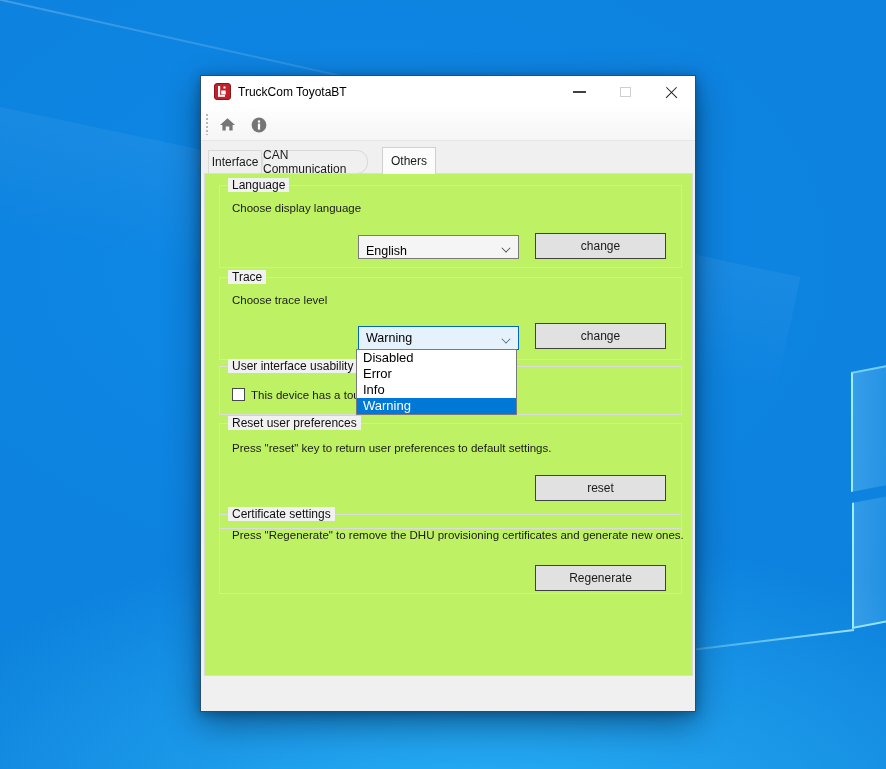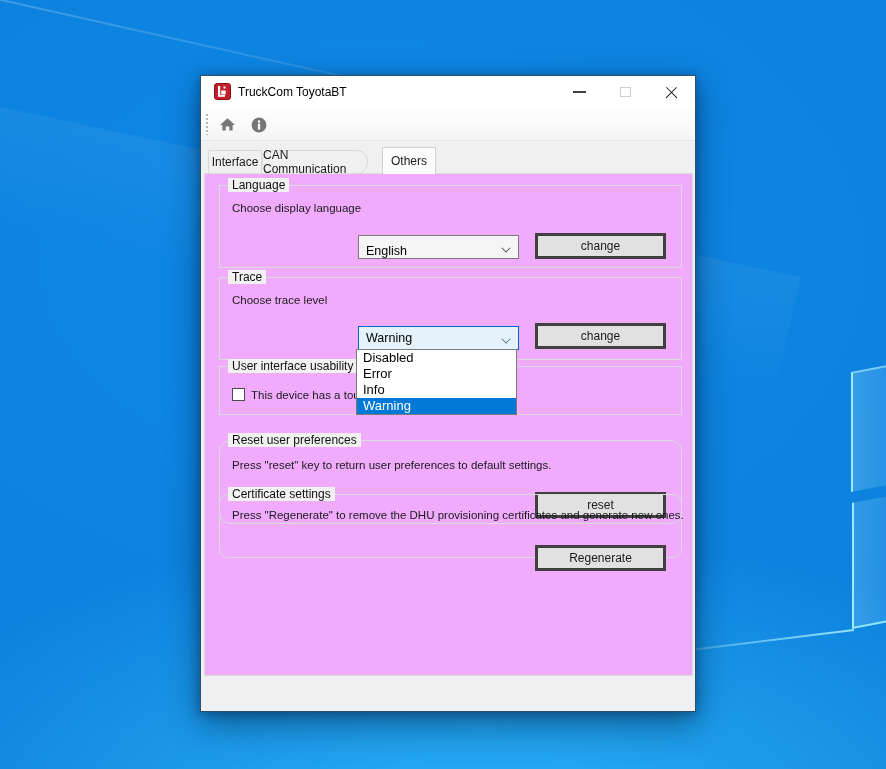--- a/index.html
+++ b/index.html
@@ -55,44 +55,44 @@
 
   
   .tab{ position:absolute; top:74px; height:24px; background:#f0f0f0; border:1px solid #d9d9d9;
     font-size:12px; color:#1a1a1a; display:flex; align-items:center; justify-content:center; }
   .tab-1{ left:7px;  width:54px; }
   .tab-2{ left:61px; width:106px;border-radius:11px; }
   .tab-selected{ left:167px; width:54px; top:71px; height:27px; background:#fcfcfc;
     border:1px solid #d0d0d0; border-bottom:none; z-index:6;margin-left:14px; }
 
   .tabpage{ position:absolute; left:3px; top:97px; width:489px; height:503px;
-    background:#f0abfc; border:1px solid #dcdcdc; }
+    background:#bef264; border:1px solid #dcdcdc; }
 
   .group{ position:absolute; left:14px; width:463px; border:1px solid #dcdcdc; }
   .g1{ top:11px;  height:83px; }
   .g2{ top:103px; height:83px; }
   .g3{ top:192px; height:49px; }
-  .g4{ top:266px; height:84px;border-radius:11px; }
-  .g5{ top:320px; height:64px;border-radius:9px; }
+  .g4{ top:249px; height:106px; }
+  .g5{ top:340px; height:80px; }
   .group-title{ position:absolute; top:-8px; left:8px; background:#f1f1f1; padding:0 4px;
     font-size:12px; color:#111; white-space:nowrap; }
   .desc{ position:absolute; left:12px; font-size:11.5px; color:#1a1a1a; white-space:nowrap; }
 
   .combo{ position:absolute; left:138px; width:161px; height:24px; background:#f5f5f5;
     border:1px solid #7a7a7a; font-size:12.5px; color:#000;
     display:flex; align-items:center; padding-left:7px; }
   .combo .chev{ position:absolute; right:8px; top:8px; width:8px; height:8px; }
   .chev::before{ content:""; position:absolute; left:0; top:0; width:7px; height:7px;
     border-right:1.6px solid #3c3c3c; border-bottom:1.6px solid #3c3c3c;
     transform:rotate(45deg) scale(.8); }
   .combo-focus{ background:#e5f1fb; border:1px solid #0067c0; }
   .combo-focus .chev::before{ border-color:#41647e; }
 
   .btn{ position:absolute; left:315px; width:131px; height:26px; background:#e1e1e1;
-    border:3px solid #404040; font-size:12px; color:#1a1a1a;
+    border:1px solid #404040; font-size:12px; color:#1a1a1a;
     display:flex; align-items:center; justify-content:center; }
 
   .checkbox-row{ position:absolute; left:12px; top:21px; display:flex; align-items:center; }
   .checkbox{ width:13px; height:13px; background:#fff; border:1px solid #4a4a4a; }
   .checkbox-label{ margin-left:6px; font-size:11.5px; color:#1a1a1a; white-space:nowrap; }
 
   
   .droplist{ position:absolute; left:155px; top:273px; width:161px; height:66px;
     background:#fff; border:1px solid #7a7a7a; z-index:40; }
   .dl-item{ height:16px; line-height:16px; padding-left:6px; font-size:13px; color:#000; white-space:nowrap; }

